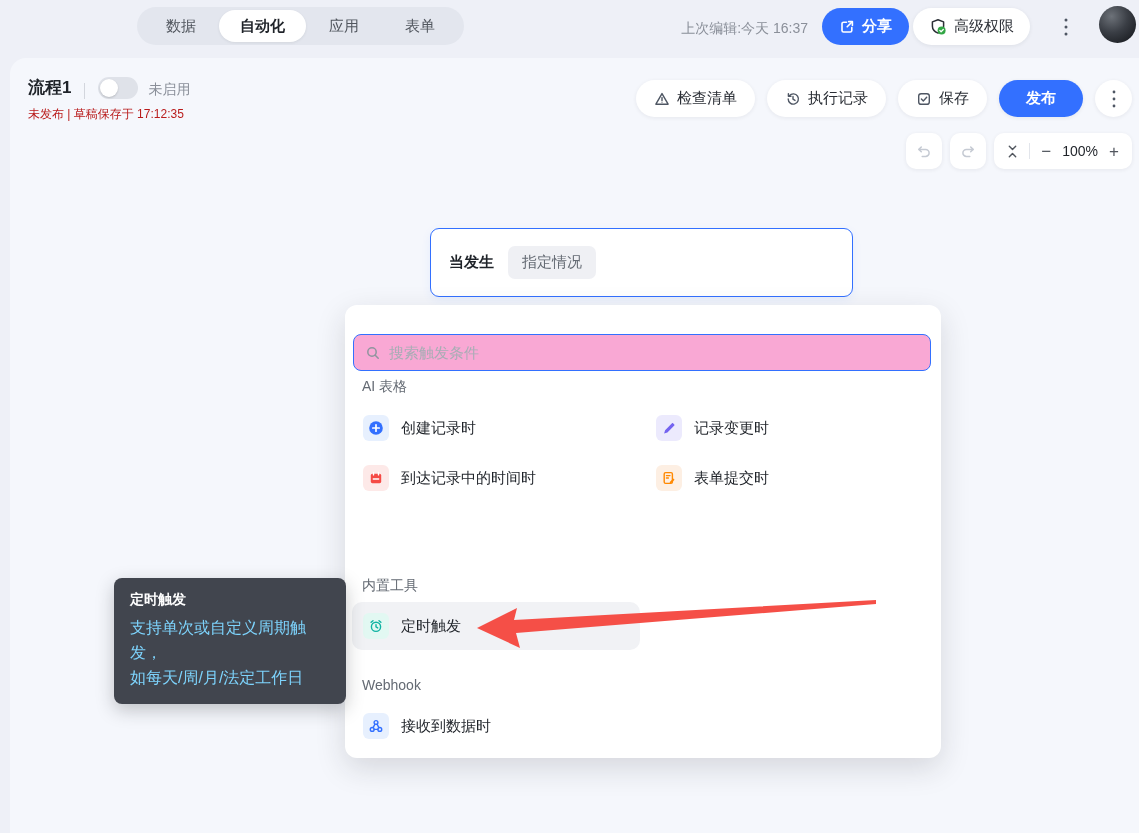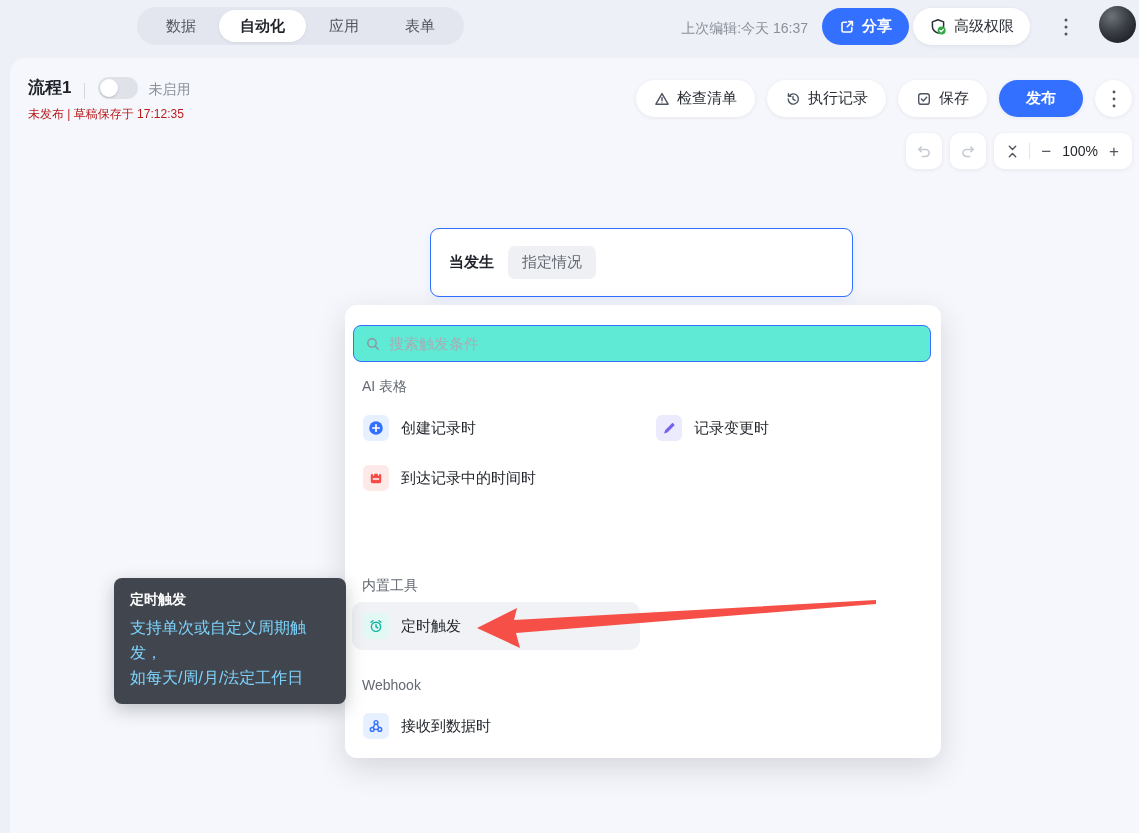--- a/index.html
+++ b/index.html
@@ -117,22 +117,22 @@
     padding:7px 14px; font-size:15px;
   }
 
   
   .panel {
     position:absolute; left:335px; top:247px; width:596px; height:453px;
     background:#fff; border-radius:12px;
     box-shadow:0 10px 30px rgba(31,35,41,.15); z-index:30;
   }
   .search-box {
-    position:absolute; left:8px; top:20px; width:578px; height:37px;
-    border:1.5px solid #3370ff; border-radius:8px; background:#5eead4;
+    position:absolute; left:8px; top:29px; width:578px; height:37px;
+    border:1.5px solid #3370ff; border-radius:8px; background:#f9a8d4;
     display:flex; align-items:center; padding:0 11px; gap:8px;
   }
   .search-box input {
     border:none; outline:none; flex:1; font-size:15px; color:#1f2329;
     font-family:inherit; background:transparent;
   }
   .search-box input::placeholder { color:#a8adb5; }
   .sec-label { position:absolute; left:17px; font-size:14px; color:#646a73; }
   .menu-grid {
     position:absolute; left:0; top:98px; width:100%;
@@ -362,20 +362,30 @@
             <svg width="16" height="16" viewBox="0 0 16 16">
               <rect x="2.8" y="3.8" width="10.4" height="9.4" rx="1.6" fill="#f54a45"></rect>
               <path d="M5.5 2.5v2.4M10.5 2.5v2.4" stroke="#fff" stroke-width="1.4" stroke-linecap="round"></path>
               <path d="M5.3 9h5.4" stroke="#fff" stroke-width="1.4" stroke-linecap="round"></path>
             </svg>
           </span>
           <span>到达记录中的时间时</span>
         </div>
 
 
+        <div class="menu-item">
+          <span class="icon-box ib-orange">
+            <svg width="16" height="16" viewBox="0 0 16 16">
+              <rect x="3.2" y="2.6" width="8.2" height="10.8" rx="1.4" fill="none" stroke="#ff8800" stroke-width="1.4"></rect>
+              <path d="M5.4 5.6h3.6M5.4 8h2" stroke="#ff8800" stroke-width="1.3" stroke-linecap="round"></path>
+              <path d="M9 11.8l3.3-3.3 1.3 1.3-3.3 3.3-1.7.4z" fill="#ff8800"></path>
+            </svg>
+          </span>
+          <span>表单提交时</span>
+        </div>
       </div>
 
       <div class="sec-label" style="top:272px;">内置工具</div>
 
       <div class="single-item hl" style="top:297px;">
         <span class="icon-box ib-teal">
           <svg width="16" height="16" viewBox="0 0 16 16" fill="none" stroke="#10b3a3" stroke-width="1.4" stroke-linecap="round" stroke-linejoin="round">
             <circle cx="8" cy="8.8" r="4.6"></circle>
             <path d="M8 6.6v2.3l1.7 1"></path>
             <path d="M3.1 4.3 5 2.7M12.9 4.3 11 2.7"></path>

